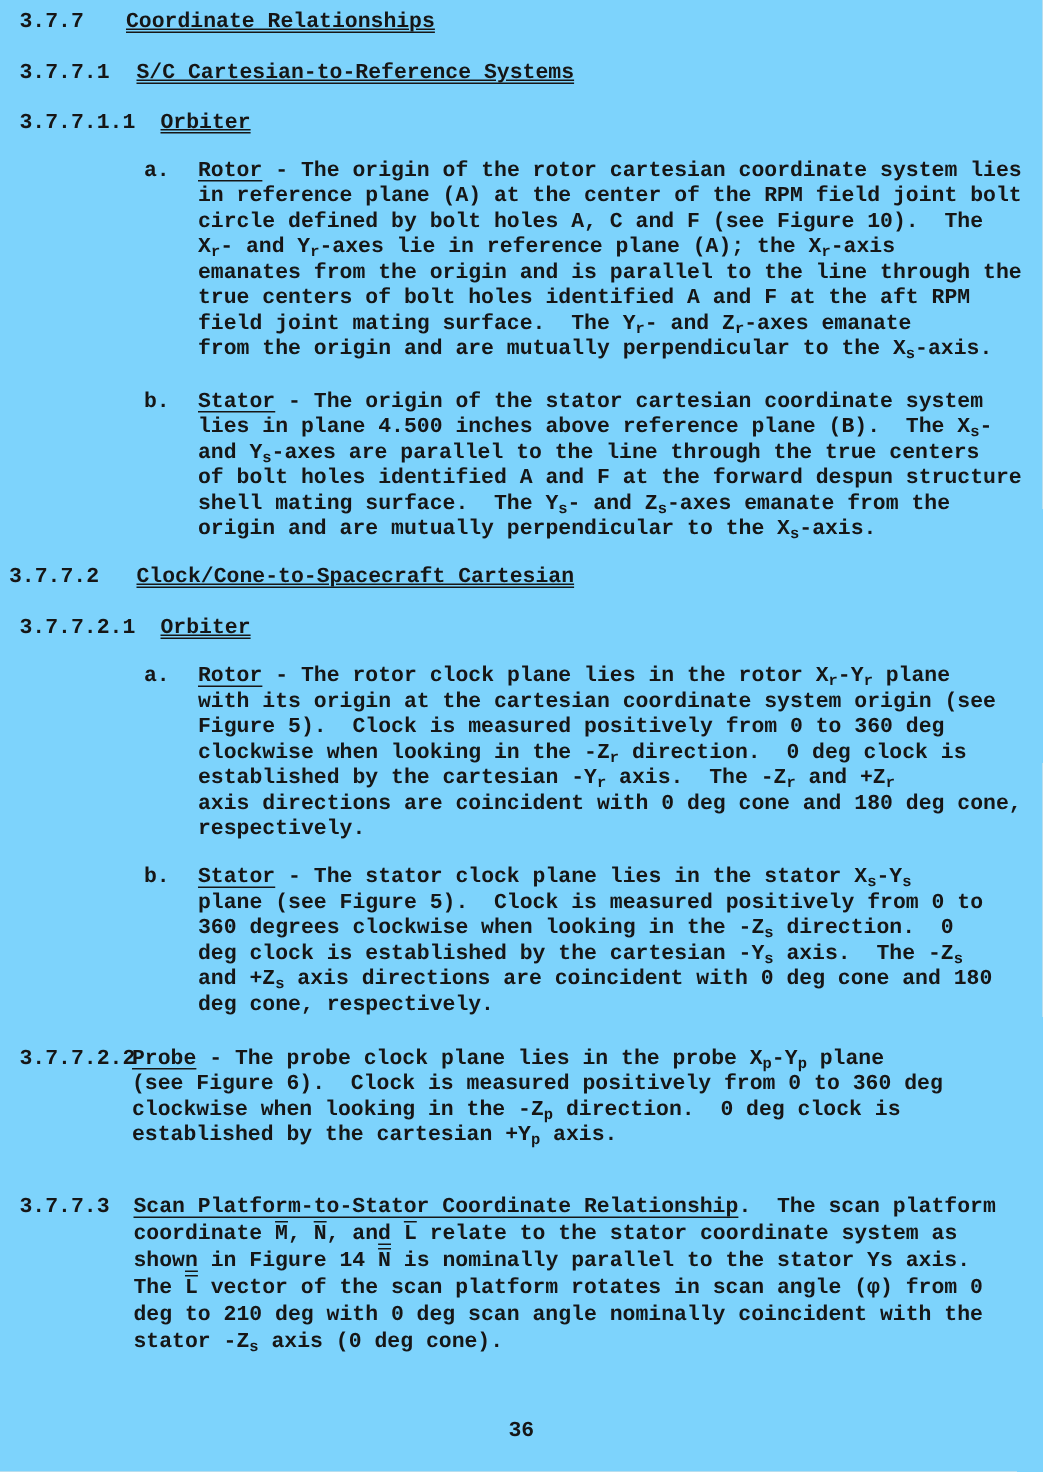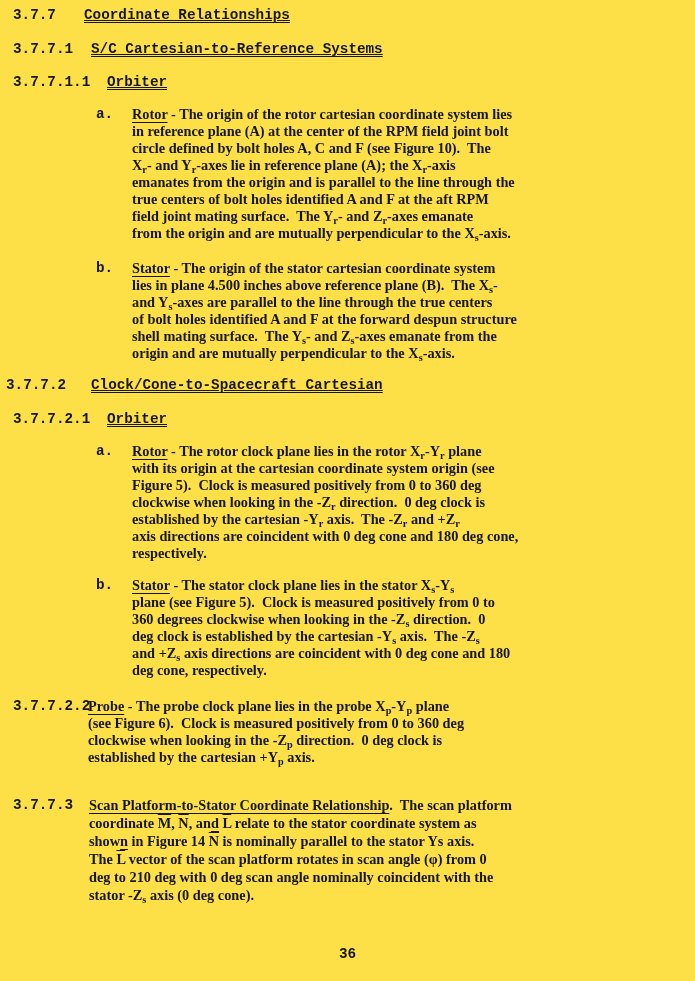--- a/index.html
+++ b/index.html
@@ -1,32 +1,32 @@
 <!DOCTYPE html>
 <html><head>
 <meta charset="utf-8">
 <style>
   html, body { margin: 0; padding: 0; background: #e8e8e6; }
   .page {
     position: relative;
     width: 695px;
     height: 981px;
     margin: 0 auto;
-    background: #fde047;
+    background: #7dd3fc;
     color: #161616;
     font-family: "Liberation Mono", "DejaVu Sans Mono", monospace;
     font-size: 14.3px;
     font-weight: 600;
     line-height: 17px;
     overflow: hidden;
   }
   .block { position: absolute; left: 0; width: 695px; }
   .num { position: absolute; white-space: pre; }
   .ht { position: absolute; white-space: pre; text-decoration: underline; }
-  .body { white-space: pre; font-family: Liberation Serif, serif; }
+  .body { white-space: pre; }
   .marker { position: absolute; }
   sub { font-size: 0.72em; vertical-align: -0.28em; line-height: 0; }
   .ov { text-decoration: overline; }
   .ul { text-decoration: underline; text-underline-offset: 2.5px; }
   .s373 { line-height: 18px; }
   .pageno { position: absolute; }
 </style>
 </head>
 <body>
 

